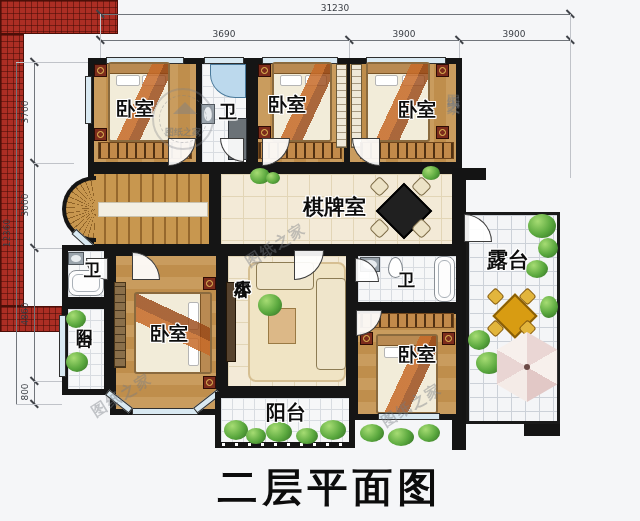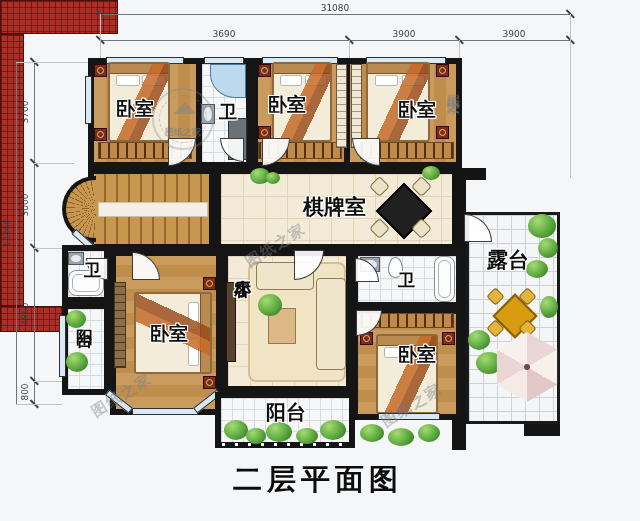--- a/index.html
+++ b/index.html
@@ -20,22 +20,22 @@
   .woodv{background-image:repeating-linear-gradient(0deg,#c99c5e 0 12px,#bf8e4c 12px 24px);}
   .tileb{background-color:#f3ead7;background-image:linear-gradient(#e2d5b6 1px,transparent 1px),linear-gradient(90deg,#e2d5b6 1px,transparent 1px);background-size:22px 22px;}
   .wtile{background-color:#f6f7f8;background-image:linear-gradient(#d8dce1 1px,transparent 1px),linear-gradient(90deg,#d8dce1 1px,transparent 1px);background-size:11px 11px;}
   .wtilelg{background-color:#f4f5f7;background-image:linear-gradient(#ccd1d8 1px,transparent 1px),linear-gradient(90deg,#ccd1d8 1px,transparent 1px);background-size:14px 14px;}
   .red{background-color:#ac2e24;background-image:linear-gradient(rgba(70,12,7,.55) 1px,transparent 1px),linear-gradient(90deg,rgba(70,12,7,.55) 1px,transparent 1px);background-size:6px 6px;border:1px solid #4c0f08;box-sizing:border-box;}
   .pier{position:absolute;background:#141414;}
   
   .label{position:absolute;font-weight:900;color:#0d0d0d;white-space:nowrap;line-height:1;
     text-shadow:1px 0 0 #fff,-1px 0 0 #fff,0 1px 0 #fff,0 -1px 0 #fff,1px 1px 0 #fff,-1px -1px 0 #fff,-1px 1px 0 #fff,1px -1px 0 #fff;}
   .vlabel{writing-mode:vertical-lr;text-orientation:upright;letter-spacing:1px;}
-  .title{position:absolute;left:138px;top:460px;width:360px;text-align:center;
-    font-size:29px;font-weight:900;color:#0c0c0c;letter-spacing:5px;}
+  .title{position:absolute;left:150px;top:460px;width:360px;text-align:center;
+    font-size:40px;font-weight:900;color:#0c0c0c;letter-spacing:5px;}
   
   .bed{position:absolute;background:#f2ecd9;border:2px solid #8a6a3e;border-radius:3px;box-sizing:border-box;}
   .bhead{position:absolute;left:0;top:0;right:0;height:9px;background:#b98a52;border-bottom:1px solid #7a5426;}
   .bheadR{position:absolute;right:0;top:0;bottom:0;width:9px;background:#b98a52;border-left:1px solid #7a5426;}
   .pillow{position:absolute;background:#ffffff;border:1px solid #b5b5b5;border-radius:2px;}
   .throw{position:absolute;inset:0;background:linear-gradient(115deg,transparent 45%,rgba(198,106,40,.85) 45% 58%,rgba(152,70,20,.8) 58% 70%,transparent 70%);}
   .throwh{position:absolute;inset:0;background:linear-gradient(25deg,transparent 45%,rgba(198,106,40,.85) 45% 58%,rgba(152,70,20,.8) 58% 70%,transparent 70%);}
   .ns{position:absolute;width:13px;height:13px;background:#7c2c1c;border:1px solid #2e0c05;box-sizing:border-box;}
   .ns::after{content:"";position:absolute;inset:2px;border-radius:50%;border:1.5px solid #e8c55a;}
   .bench{position:absolute;background:#c28a4a;border:1px solid #70461c;background-image:repeating-linear-gradient(90deg,rgba(60,33,8,.85) 0 2px,transparent 2px 9px);box-sizing:border-box;}
@@ -68,21 +68,21 @@
   .stamp .inner{position:absolute;inset:5px;border:1px dashed rgba(125,130,136,.6);border-radius:50%;}
   .stamp .house{position:absolute;left:19px;top:12px;width:0;height:0;border-left:12px solid transparent;border-right:12px solid transparent;border-bottom:12px solid rgba(125,130,136,.75);}
   .stamp .txt{position:absolute;left:0;right:0;bottom:9px;text-align:center;font-size:9px;color:rgba(110,116,122,.9);font-weight:700;}
   .sofa{position:absolute;background:#efe5cb;border:1.5px solid #8d7c54;border-radius:4px;box-sizing:border-box;}
 </style>
 </head>
 <body>
 
 <div class="dimline" style="left:100px;top:14px;width:470px;height:1px;"></div>
 <div class="dimline" style="left:100px;top:40px;width:470px;height:1px;"></div>
-<div class="dimtext" style="left:305px;top:3px;width:60px;">31080</div>
+<div class="dimtext" style="left:305px;top:3px;width:60px;">31230</div>
 <div class="dimtext" style="left:194px;top:29px;width:60px;">3690</div>
 <div class="dimtext" style="left:374px;top:29px;width:60px;">3900</div>
 <div class="dimtext" style="left:484px;top:29px;width:60px;">3900</div>
 <div class="tick" style="left:95px;top:13px;"></div>
 <div class="tick" style="left:565px;top:13px;"></div>
 <div class="tick" style="left:95px;top:39px;"></div>
 <div class="tick" style="left:344px;top:39px;"></div>
 <div class="tick" style="left:454px;top:39px;"></div>
 <div class="tick" style="left:565px;top:39px;"></div>
 <div class="ext" style="left:100px;top:14px;width:1px;height:44px;"></div>

